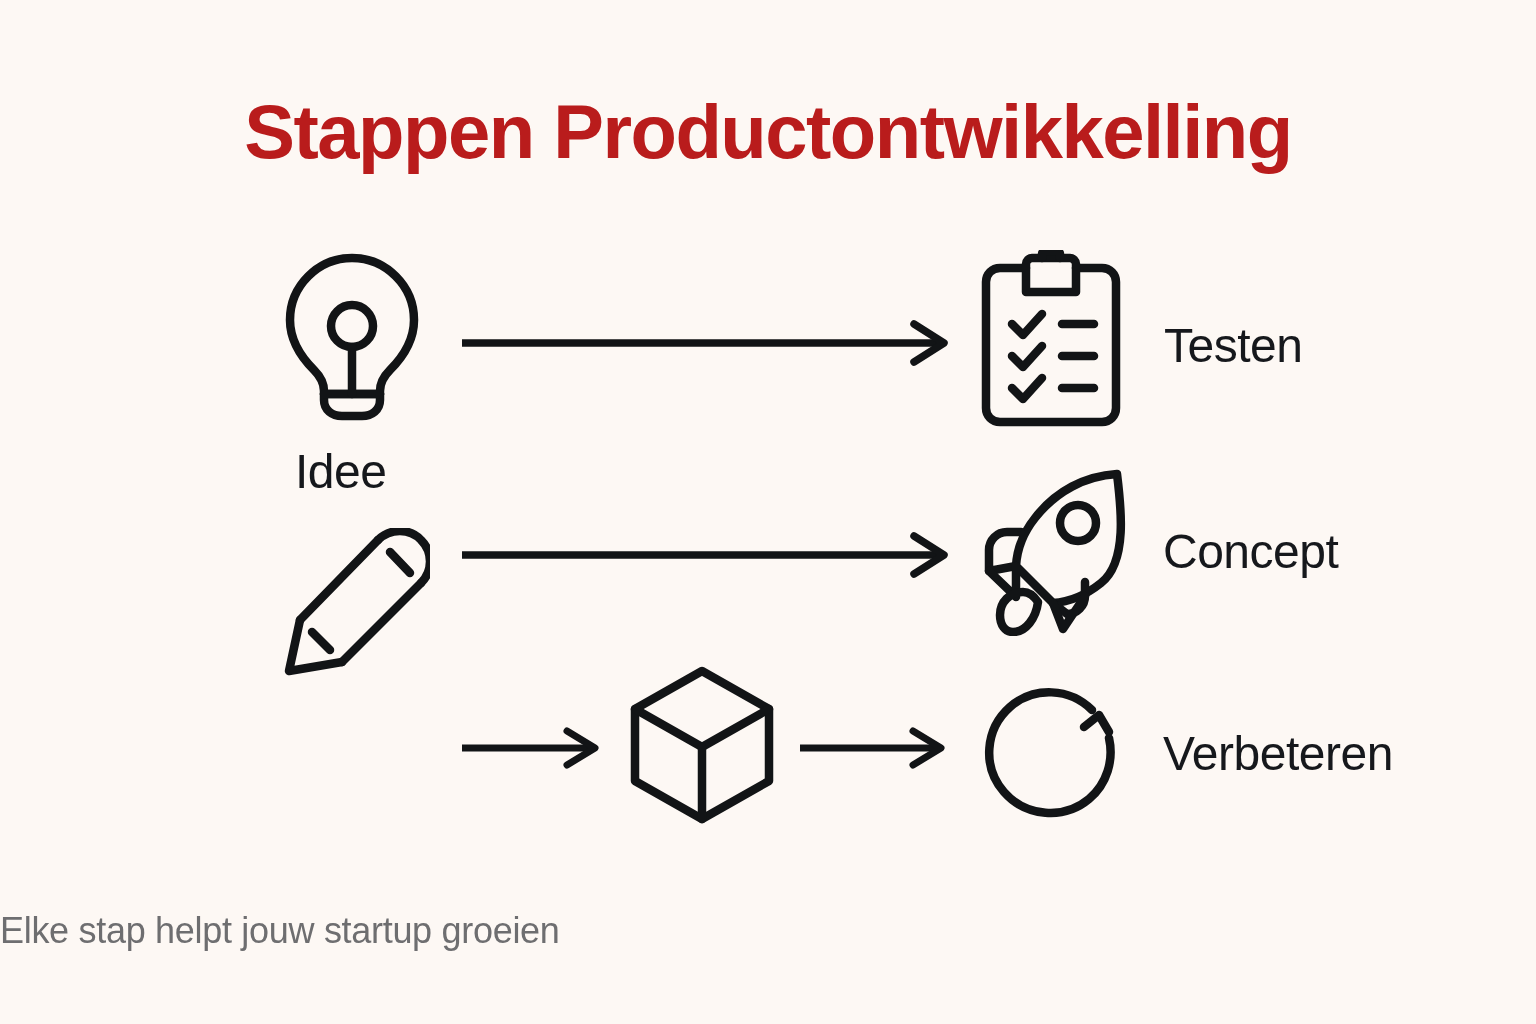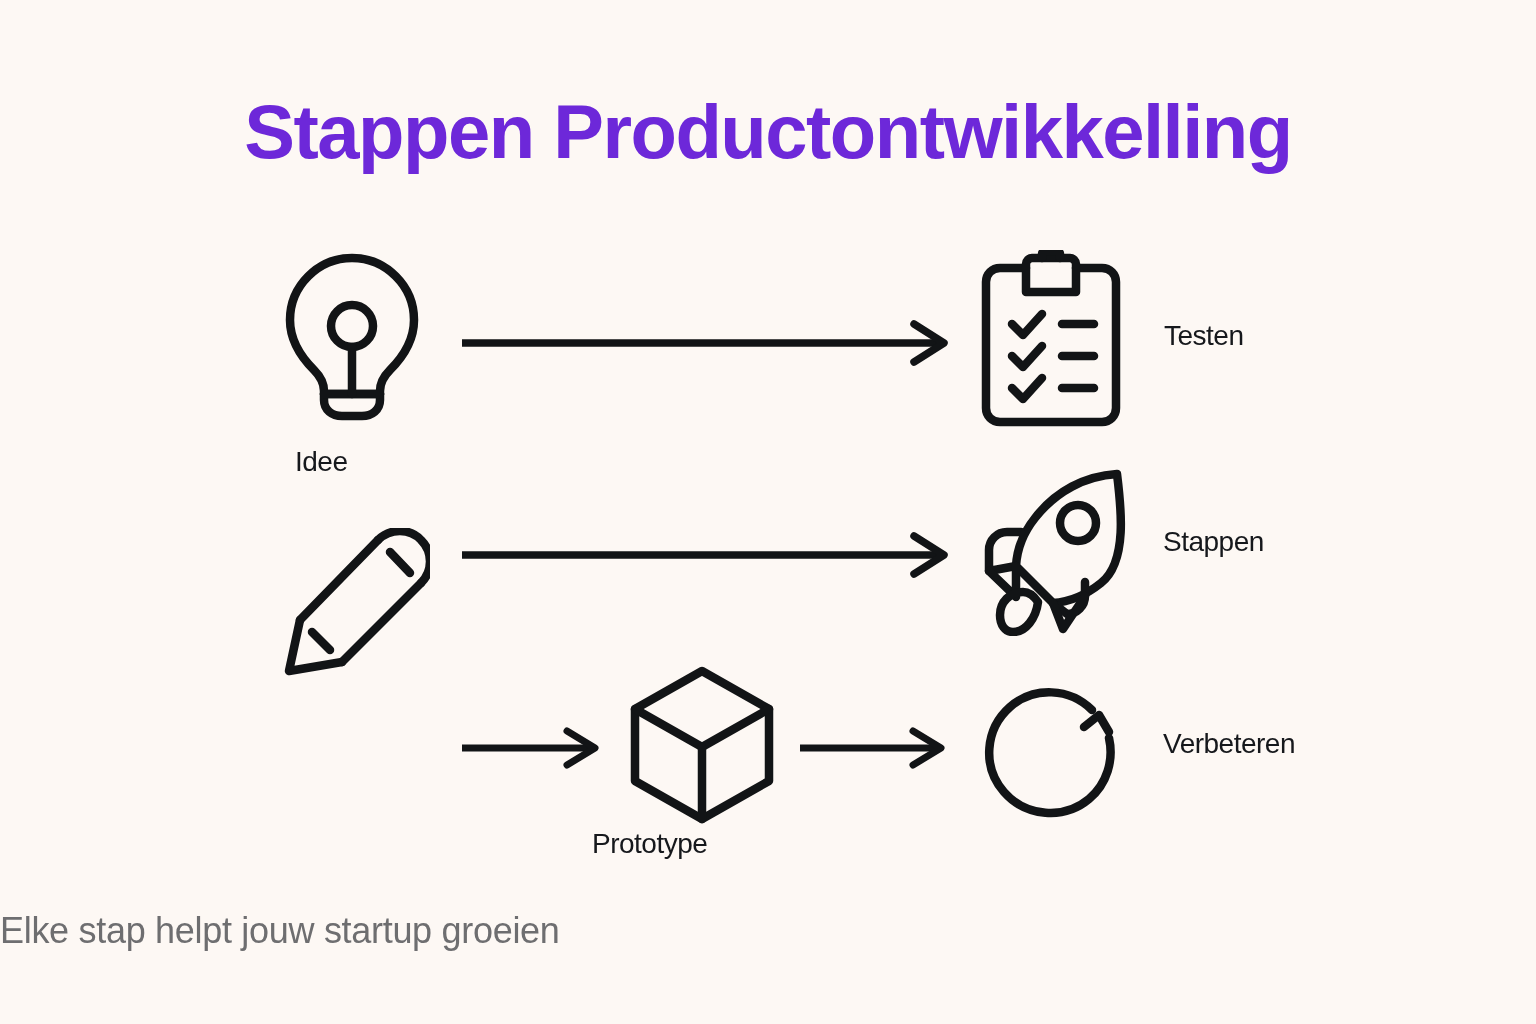--- a/index.html
+++ b/index.html
@@ -23,42 +23,42 @@
   
   .title {
     position: absolute;
     top: 92px;
     left: 0;
     width: 1536px;
     text-align: center;
     font-size: 76px;
     font-weight: 700;
     letter-spacing: -1.5px;
-    color: #6d28d9;
+    color: #b91c1c;
     line-height: 1.05;
     white-space: nowrap;
   }
 
   
   .subtitle {
     position: absolute;
     top: 910px;
     left: 0;
     width: 1536px;
     text-align: left;
     font-size: 36px;
     font-weight: 400;
     color: #6E6E70;
     letter-spacing: -0.3px;
     white-space: nowrap;
   }
 
   .step-label {
     position: absolute;
-    font-size: 28px;
+    font-size: 48px;
     font-weight: 400;
     color: #16181C;
     letter-spacing: -0.5px;
     white-space: nowrap;
     line-height: 1;
   }
 
   .icon-box {
     position: absolute;
     display: block;
@@ -158,41 +158,40 @@
       <path d="M105 116 L 105 130 C 105 140 97 148 87 148 L 73 137"></path>
 
       <path d="M105 130 L 83 163 L 73 137"></path>
 
       <path d="M9 105 L 36 131 L 36 100"></path>
 
       <path d="M43 126 C 30 126 20 136 20 149 C 20 159 25 166 33 166 C 46 166 56 152 58 136 C 54 130 49 126 43 126 Z"></path>
     </svg>
   </div>
 
-  <div class="step-label" style="left:1163px; top:528px;">Stappen</div>
+  <div class="step-label" style="left:1163px; top:528px;">Concept</div>
 
   <div class="arrow-box" style="left:462px; top:726px;">
     <svg width="144" height="44" viewBox="0 0 144 44" fill="none" stroke="#121416" stroke-width="7" stroke-linecap="square" stroke-linejoin="miter">
       <path d="M2 22 L 124 22"></path>
       <path d="M105 5 L 133 22 L 105 39" fill="none" stroke-linecap="round" stroke-linejoin="round"></path>
     </svg>
   </div>
 
   <div class="icon-box" style="left:627px; top:665px;">
     <svg width="150" height="160" viewBox="0 0 150 160" fill="none" stroke="#121416" stroke-width="8.5" stroke-linecap="round" stroke-linejoin="round">
 
       <path d="M75 6 L 142 44 L 142 116 L 75 154 L 8 116 L 8 44 Z"></path>
 
       <path d="M8 44 L 75 82 L 142 44"></path>
 
       <path d="M75 82 L 75 154"></path>
     </svg>
   </div>
 
-  <div class="step-label" style="left:592px; top:830px;">Prototype</div>
 
   <div class="arrow-box" style="left:800px; top:726px;">
     <svg width="152" height="44" viewBox="0 0 152 44" fill="none" stroke="#121416" stroke-width="7" stroke-linecap="square" stroke-linejoin="miter">
       <path d="M2 22 L 132 22"></path>
       <path d="M113 5 L 141 22 L 113 39" fill="none" stroke-linecap="round" stroke-linejoin="round"></path>
     </svg>
   </div>
 
   <div class="icon-box" style="left:976px; top:684px;">
     <svg width="150" height="140" viewBox="0 0 150 140" fill="none" stroke="#121416" stroke-width="8.5" stroke-linecap="round" stroke-linejoin="round">

